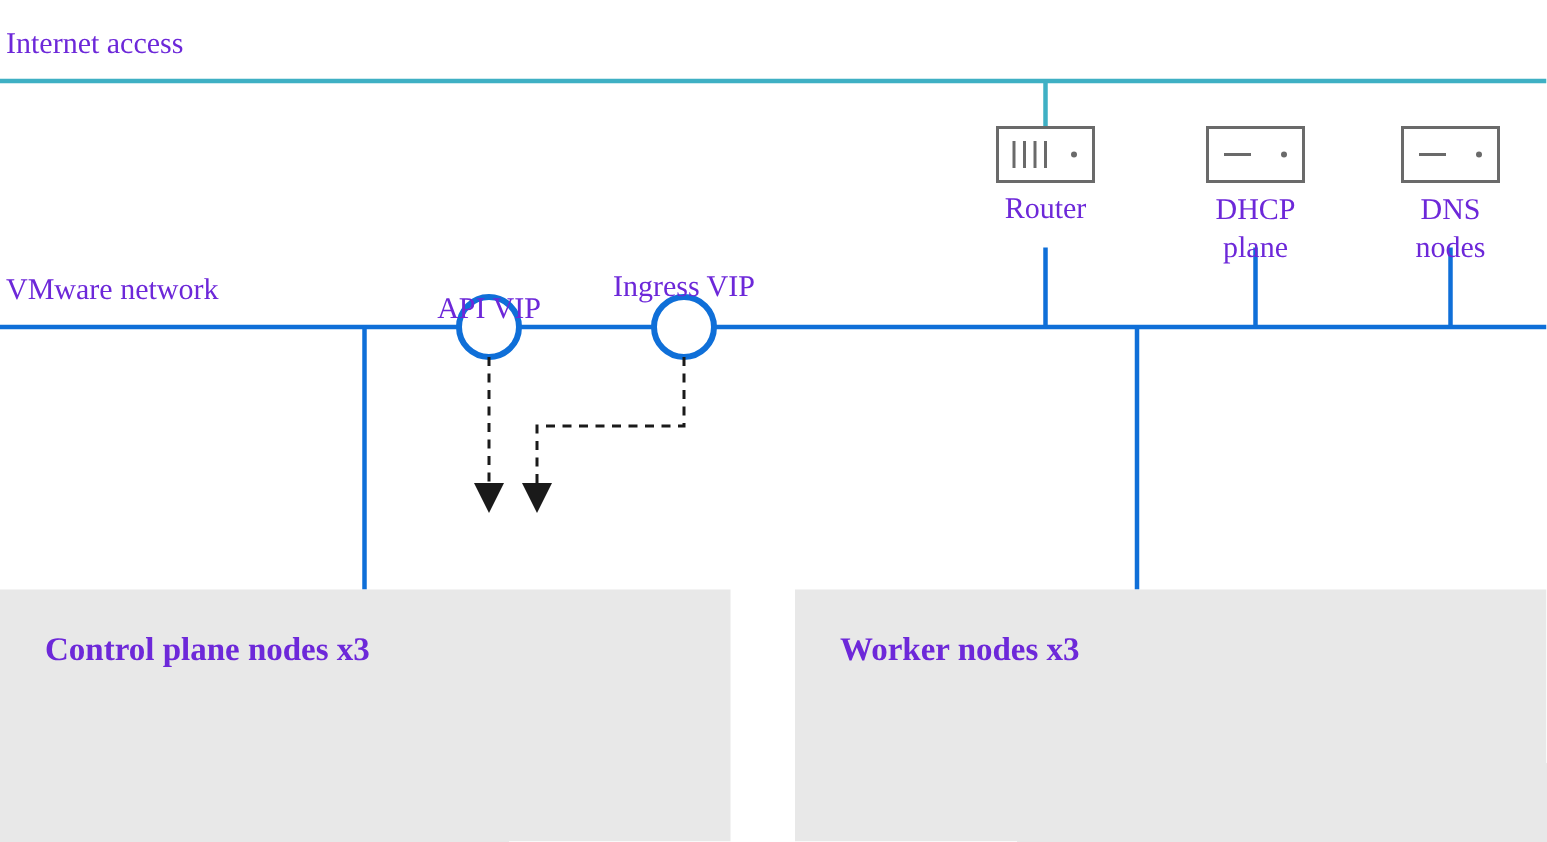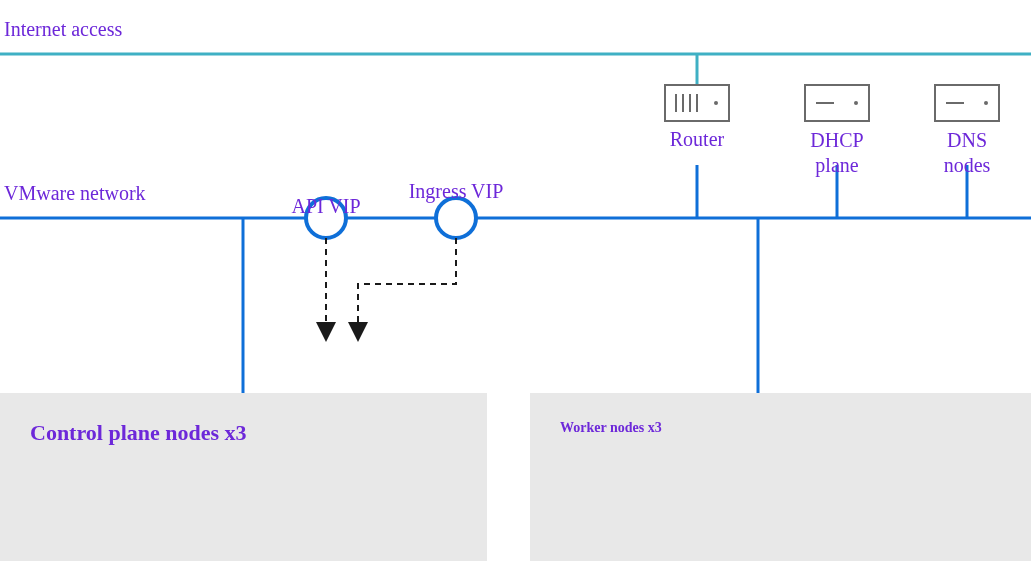--- a/index.html
+++ b/index.html
@@ -90,13 +90,13 @@
 <div class="label label-center" style="left:326px; top:195px;">API VIP</div>
 <div class="label label-center" style="left:456px; top:180px;">Ingress VIP</div>
 
 <div class="label label-center" style="left:697px; top:128px;">Router</div>
 <div class="label label-center" style="left:837px; top:128px; line-height:1.25; white-space:pre;">DHCP
 plane</div>
 <div class="label label-center" style="left:967px; top:128px; line-height:1.25; white-space:pre;">DNS
 nodes</div>
 
 <div class="label label-bold" style="left:30px; top:420px; font-size:22px;">Control plane nodes  x3</div>
-<div class="label label-bold" style="left:560px; top:420px; font-size:14px;">Worker nodes  x3</div>
+<div class="label label-bold" style="left:560px; top:420px; font-size:22px;">Worker nodes  x3</div>
 
 </body></html>

